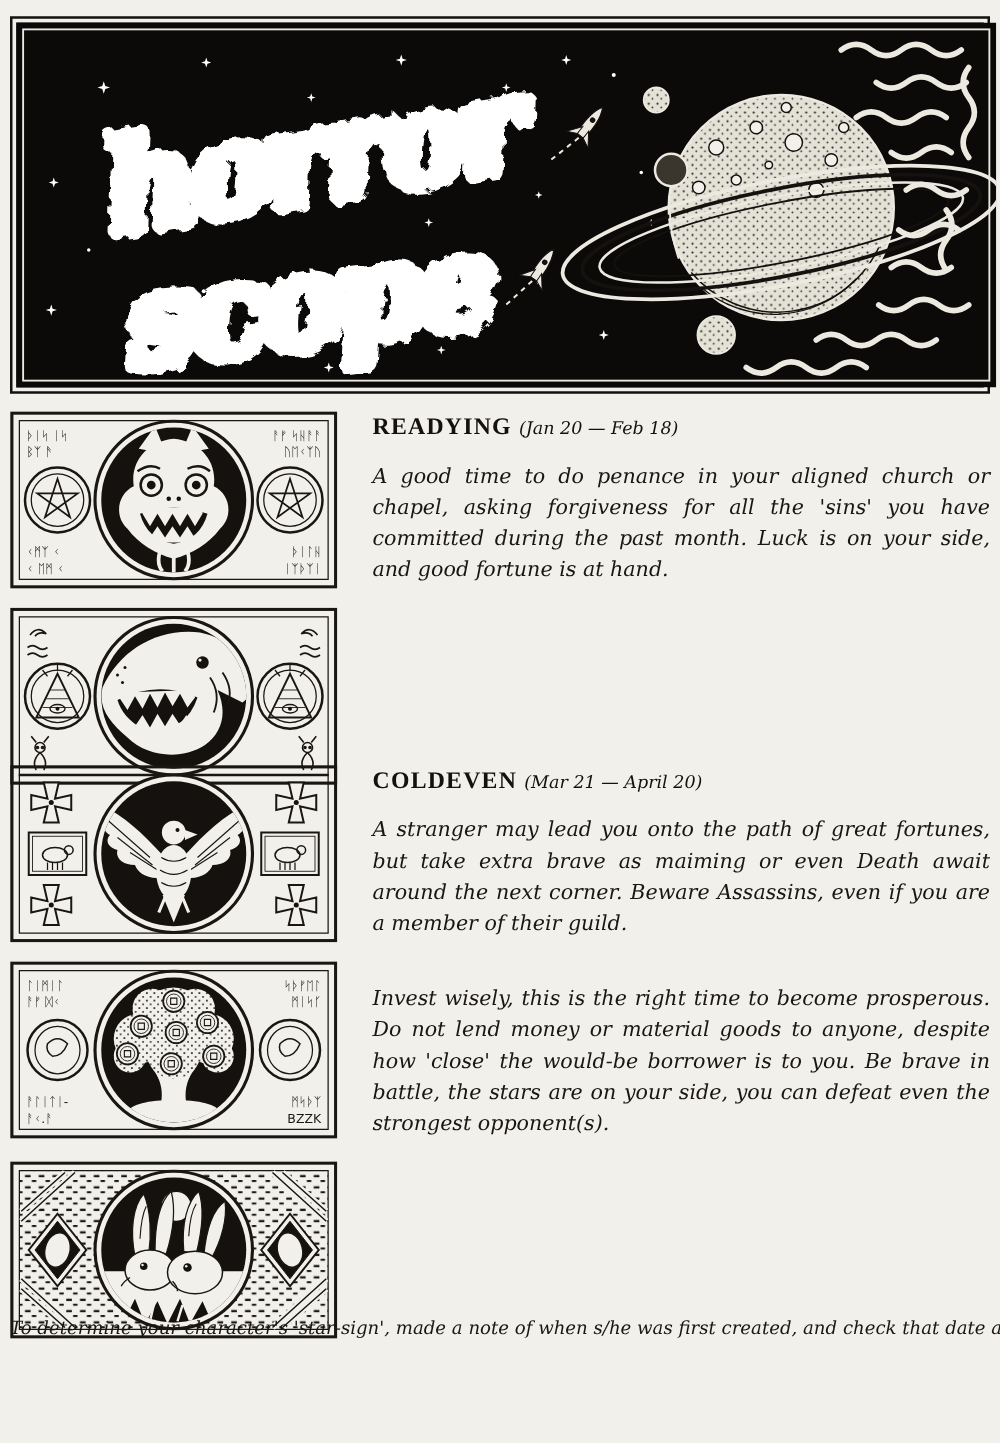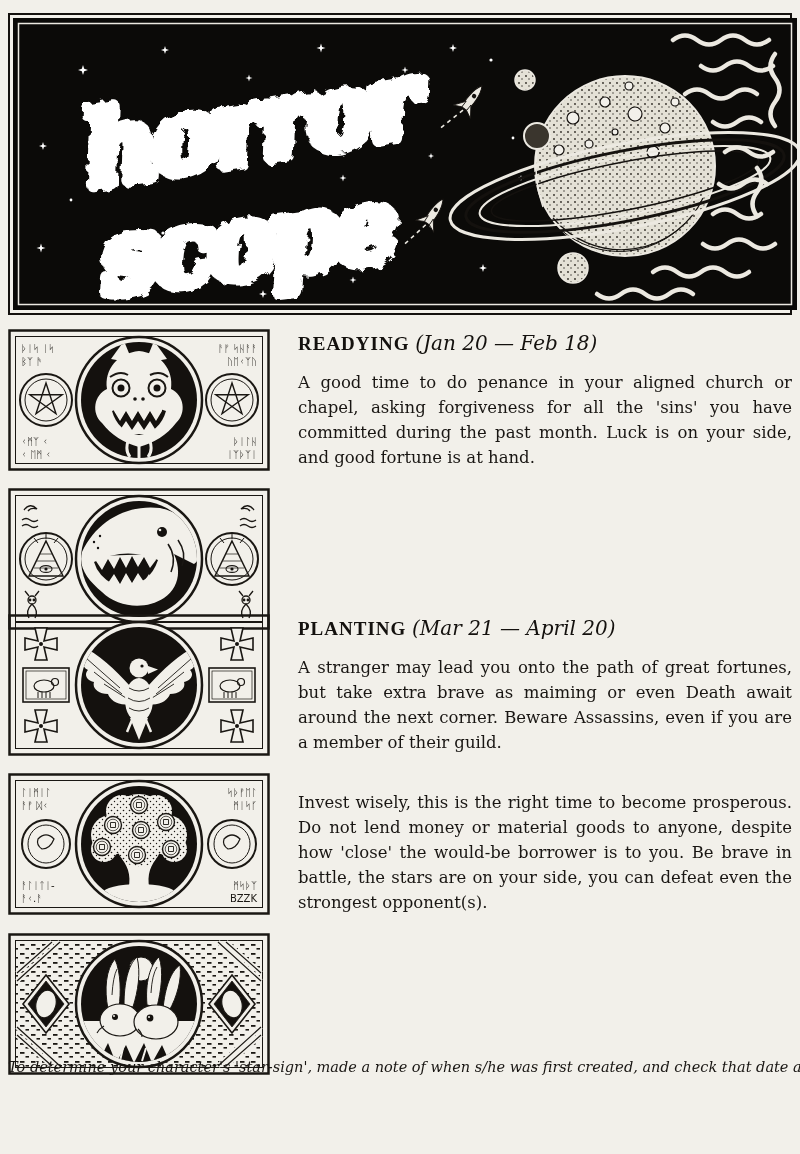--- a/index.html
+++ b/index.html
@@ -28,25 +28,25 @@
   .entries{margin-top:14px;}
   .entry{display:flex;gap:28px;margin-bottom:18px;}
   .emblem{width:262px;height:108px;flex:0 0 262px;line-height:0;}
   .copy{width:494px;padding-top:2px;}
   .copy h3{
     margin:0;font-family:"Liberation Serif",serif;
     font-size:19px;font-weight:bold;letter-spacing:1px;color:#14110e;
   }
   .copy h3 .dates{
     font-family:"DejaVu Serif",serif;font-style:italic;
-    font-weight:normal;letter-spacing:0;font-size:20px;
+    font-weight:normal;letter-spacing:0;font-size:14px;
   }
   .copy p{
     margin:15px 0 0 0;
-    font-size:16.5px;line-height:25px;
+    font-style:italic;font-size:16.5px;line-height:25px;
     text-align:justify;color:#191613;
   }
   .u{text-decoration:underline;}
   
   .emb .ink{stroke:#1a1713;fill:none;}
   .emb .pap{fill:#f2f0ea;}
   .emb .blk{fill:#14110e;}
   .emb text.rune{font:10px "DejaVu Sans",sans-serif;fill:#1a1713;}
   
   .footer{
@@ -343,21 +343,21 @@
             <path d="M121,74 q10,6 20,0 M120,84 q11,7 22,0 M121,94 q10,6 20,0" class="ink" stroke-width="0.9"></path>
             <circle cx="131" cy="54" r="9.5" class="pap"></circle>
             <path d="M140,52 l10,3.5 l-10,4.5 z" class="pap"></path>
             <circle cx="134" cy="52" r="1.6" class="blk"></circle>
             <path d="M122,104 L140,104 L131,126 Z" class="pap"></path>
             <path d="M124,106 l-5,12 M138,106 l5,12" stroke="#f2f0ea" stroke-width="2.5" fill="none"></path>
           </g>
         </svg>
       </div>
       <div class="copy">
-        <h3><span>PLANTING</span>
+        <h3><span>COLDEVEN</span>
             <span class="dates">(Mar 21 — April 20)</span></h3>
         <p>A stranger may lead you onto the path of great fortunes, but take extra brave as maiming or even Death await around the next corner. Beware Assassins, even if you are a member of their guild.</p>
       </div>
     </section>
 
     <section class="entry">
       <div class="emblem">
         <svg class="emb" width="262" height="142" viewBox="0 0 262 142">
           <defs>
             <clipPath id="c4">

